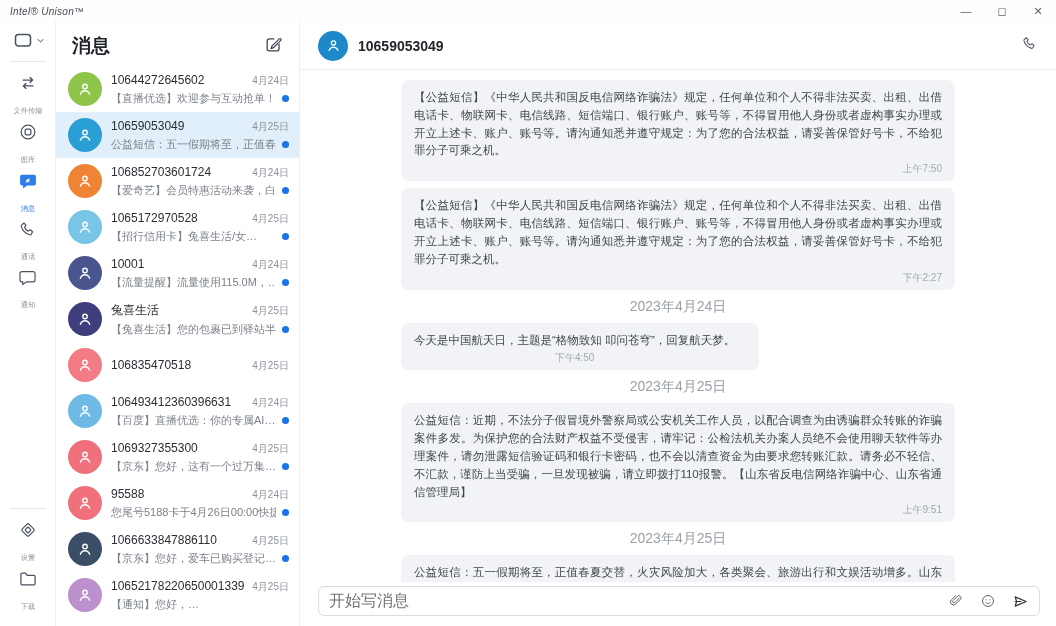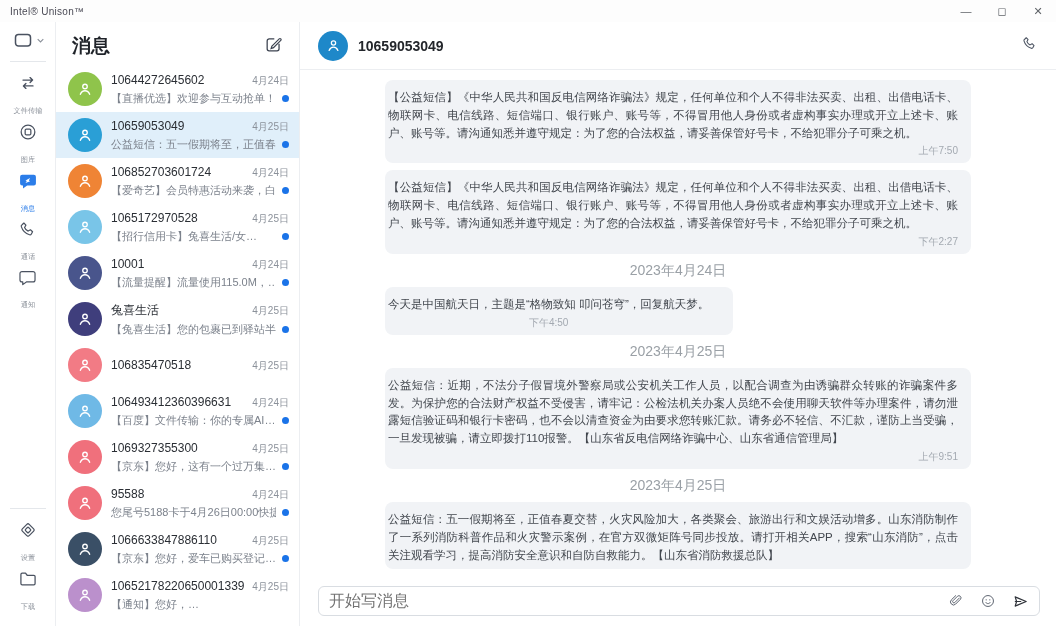--- a/index.html
+++ b/index.html
@@ -1,20 +1,20 @@
 <!DOCTYPE html>
 <html><head>
 <meta charset="utf-8">
 <style>
   * { box-sizing: border-box; margin: 0; padding: 0; }
   html,body { width:1056px; height:626px; overflow:hidden; }
   body { font-family:"Liberation Sans","DejaVu Sans",sans-serif; background:#ffffff; color:#2a2e34; }
 
   
-  .titlebar { height:22px; display:flex; align-items:center; background:#fdfdfd; }
+  .titlebar { height:22px; display:flex; align-items:center; background:#fdfdfd;font-style:italic; }
   .win-title { font-size:10px; color:#4a4a55; padding-left:10px; letter-spacing:.3px; }
   .win-controls { margin-left:auto; display:flex; }
   .win-ctrl { width:36px; text-align:center; color:#5f6368; font-size:11px; line-height:22px; cursor:default; }
 
   .app { display:flex; height:604px; }
 
   
   .rail { width:56px; border-right:1px solid #eceef1; display:flex; flex-direction:column; align-items:center; padding:6px 0 8px; }
   .rail svg { display:block; }
   .rail-device { display:flex; align-items:center; gap:2px; margin-bottom:4px; }
@@ -42,21 +42,21 @@
   .unread-dot { width:7px; height:7px; border-radius:50%; background:#1a73e8; margin-left:6px; flex:none; }
 
   
   .chat { flex:1; min-width:0; display:flex; flex-direction:column; }
   .chat-header { height:48px; display:flex; align-items:center; padding:0 18px; border-bottom:1px solid #eceef1; flex:none; }
   .chat-avatar { width:30px; height:30px; border-radius:50%; background:#1e88c9; display:flex; align-items:center; justify-content:center; margin-right:10px; flex:none; }
   .chat-title { font-size:14px; font-weight:bold; color:#23262b; }
   .phone-btn { margin-left:auto; cursor:pointer; }
 
   .messages { flex:1; overflow:hidden; padding:3px 85px 2px 85px; }
-  .bubble { background:#f1f3f6; border-radius:8px; padding:9px 13px 5px 3px; margin:7px 0; }
+  .bubble { background:#f1f3f6; border-radius:8px; padding:9px 13px 5px 13px; margin:7px 16px; }
   .bubble.small { width:fit-content; max-width:100%; padding-right:24px; }
   .bubble-text { font-size:11.5px; line-height:1.55; color:#42474e; text-align:justify; }
   .bubble-time { text-align:right; font-size:10px; color:#a3a9b1; margin-top:2px; }
   .bubble.small .bubble-time { text-align:center; }
   .msg-divider { text-align:center; font-size:14px; color:#9aa0a6; margin:8px 0 3px; }
 
   
   .composer { flex:none; display:flex; align-items:center; padding:4px 16px 10px 18px; }
   .composer-box { flex:1; height:30px; border:1px solid #d9dde2; border-radius:6px; display:flex; align-items:center; padding:0 10px; background:#fff; }
   .composer-placeholder { flex:1; font-size:16px; color:#737373; }
@@ -306,21 +306,21 @@
               <circle cx="12" cy="8.6" r="3" fill="none" stroke="#fff" stroke-width="1.8"></circle>
               <path d="M5.8 19c1.3-3.4 3.9-4.7 6.2-4.7s4.9 1.3 6.2 4.7" fill="none" stroke="#fff" stroke-width="1.8" stroke-linecap="round"></path>
             </svg>
     </span>
     <div class="conv-main">
       <div class="conv-row1">
         <span class="conv-num">106493412360396631</span>
         <span class="conv-date">4月24日</span>
       </div>
       <div class="conv-row2">
-        <span class="conv-preview">【百度】文件传输：你的专属AI…</span>
+        <span class="conv-preview">【百度】直播优选：你的专属AI…</span>
         <span class="unread-dot"></span>
       </div>
     </div>
   </div>
 
   <div class="conv">
     <span class="avatar" style="background: rgb(240, 112, 124);">
       <svg width="18" height="18" viewBox="0 0 24 24">
               <circle cx="12" cy="8.6" r="3" fill="none" stroke="#fff" stroke-width="1.8"></circle>
               <path d="M5.8 19c1.3-3.4 3.9-4.7 6.2-4.7s4.9 1.3 6.2 4.7" fill="none" stroke="#fff" stroke-width="1.8" stroke-linecap="round"></path>

